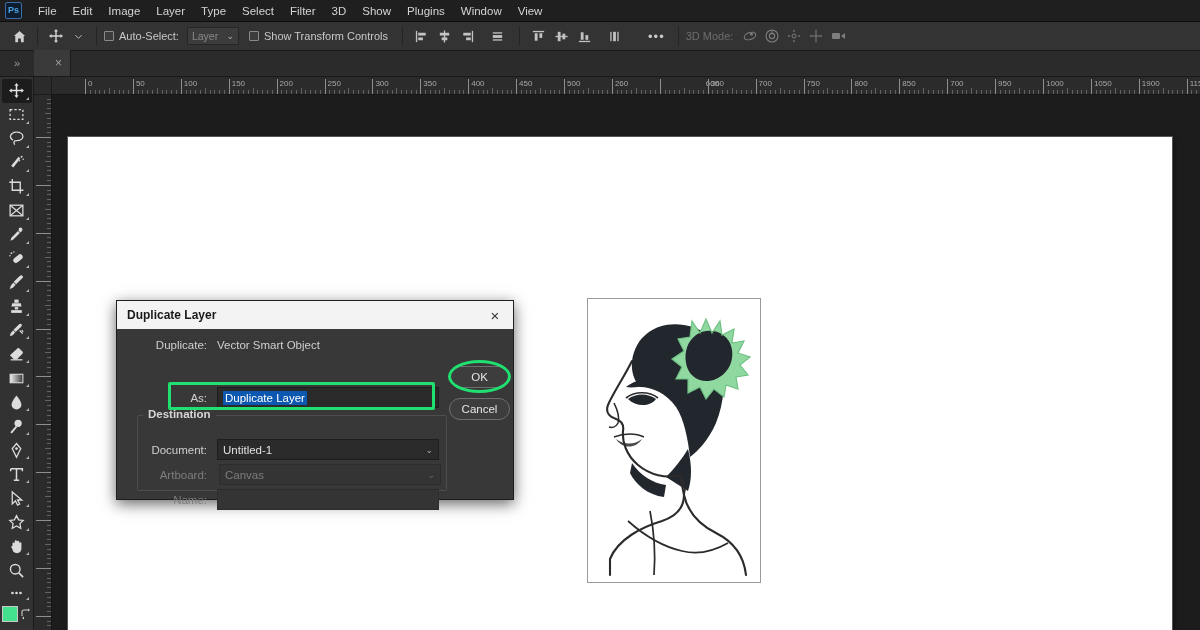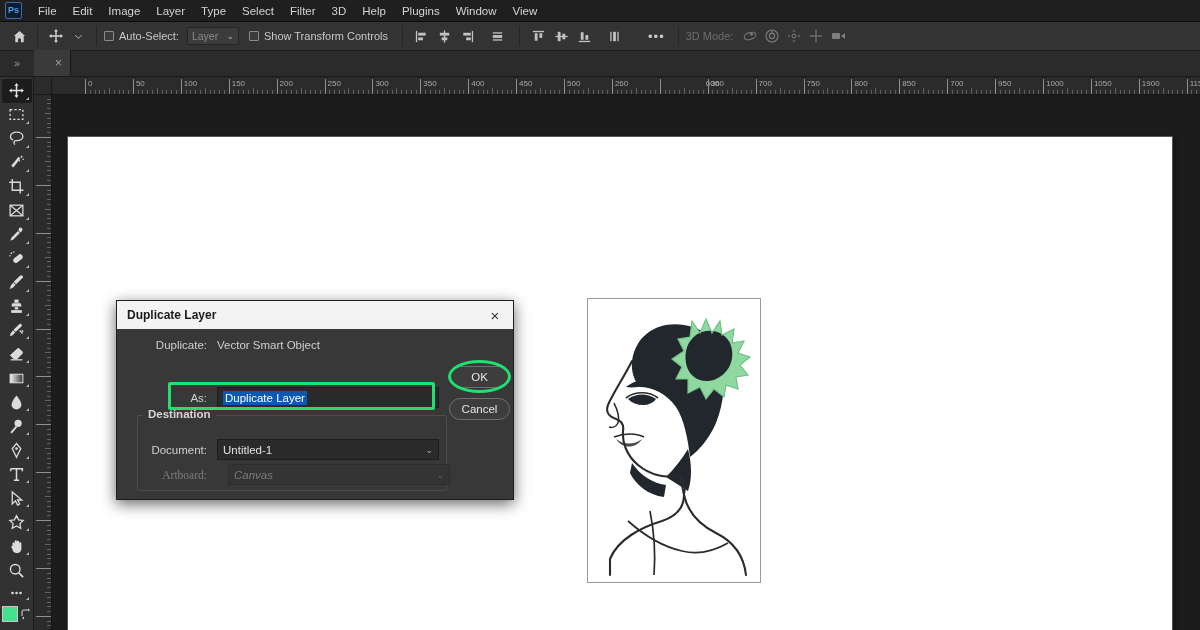--- a/index.html
+++ b/index.html
@@ -120,21 +120,21 @@
     height:28px; background:#f3f3f3; display:flex; align-items:center;
     justify-content:space-between; padding:0 6px 0 10px;
   }
   #dlg-title { color:#1a1a1a; font-size:12px; font-weight:bold; }
   #dlg-close { width:24px; height:22px; display:flex; align-items:center;
      justify-content:center; color:#333; font-size:15px; line-height:1; }
   #dlg-body { position:relative; height:172px; }
 
   .dlg-row { display:flex; align-items:center; }
   .dlg-lbl { color:#cfcfcf; font-size:11.5px; text-align:right; }
-  .dlg-lbl.dim { color:#7d7d7d;font-family:Liberation Serif, serif; }
+  .dlg-lbl.dim { color:#7d7d7d; }
   .dlg-input {
     background:#2a2a2a; border:1px solid #1d1d1d; height:21px;
     color:#e0e0e0; font-size:11.5px; display:flex; align-items:center; padding:0 5px;
   }
   .dlg-input.disabled { background:#343434; border-color:#2c2c2c; color:#7d7d7d; }
   .sel-text { background:#0c58b0; color:#ffffff; padding:1px 2px; }
   .dlg-select {
     background:#2a2a2a; border:1px solid #1d1d1d; height:21px; color:#e0e0e0;
     font-size:11.5px; display:flex; align-items:center; justify-content:space-between;
     padding:0 5px;
@@ -171,21 +171,21 @@
 <div id="menubar">
   <div id="ps-logo">Ps</div>
   <div class="menu-item">File</div>
   <div class="menu-item">Edit</div>
   <div class="menu-item">Image</div>
   <div class="menu-item">Layer</div>
   <div class="menu-item">Type</div>
   <div class="menu-item">Select</div>
   <div class="menu-item">Filter</div>
   <div class="menu-item">3D</div>
-  <div class="menu-item">Help</div>
+  <div class="menu-item">Show</div>
   <div class="menu-item">Plugins</div>
   <div class="menu-item">Window</div>
   <div class="menu-item">View</div>
 </div>
 
 <div id="optionsbar">
   <div style="width:8px"></div>
   <div class="ob-icon">
     <svg width="15" height="15" viewBox="0 0 16 16">
         <path d="M8 2 L14 7.5 L12.5 7.5 L12.5 14 L9.5 14 L9.5 10 L6.5 10 L6.5 14 L3.5 14 L3.5 7.5 L2 7.5 Z" fill="#cfcfcf"></path>
@@ -954,26 +954,32 @@
     <div class="dlg-row" style="position:absolute;left:20px;top:110px;">
       <div class="dlg-lbl" style="width:70px;">Document:</div>
       <div class="dlg-select" style="margin-left:10px;width:222px;">
         <span>Untitled-1</span>
         <span class="chev">⌄</span>
       </div>
     </div>
 
     <div class="dlg-row" style="position:absolute;left:20px;top:135px;">
       <div class="dlg-lbl dim" style="width:70px;">Artboard:</div>
-      <div class="dlg-select disabled" style="margin-left:21px;width:222px;font-style:italic;">
+      <div class="dlg-select disabled" style="margin-left:12px;width:222px;">
         <span>Canvas</span>
         <span class="chev dim">⌄</span>
       </div>
     </div>
 
+    <div class="dlg-row" style="position:absolute;left:20px;top:160px;">
+      <div class="dlg-lbl dim" style="width:70px;">Name:</div>
+      <div class="dlg-input disabled" style="margin-left:10px;width:222px;">
+        <span></span>
+      </div>
+    </div>
 
     <div class="dlg-btn" style="position:absolute;left:332px;top:37px;">OK</div>
     <div class="dlg-btn" style="position:absolute;left:332px;top:69px;">Cancel</div>
 
     <div id="hl-as"></div>
     <div id="hl-ok"></div>
   </div>
 </div>
 
 </body></html>

